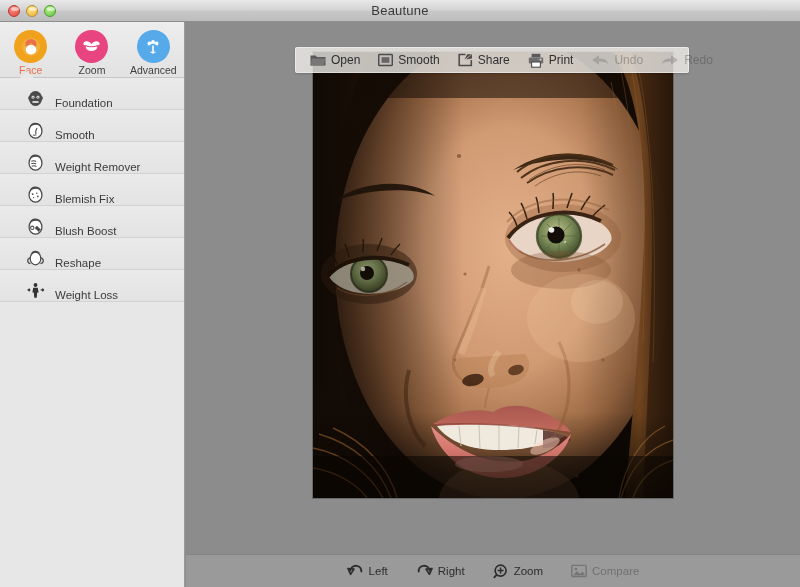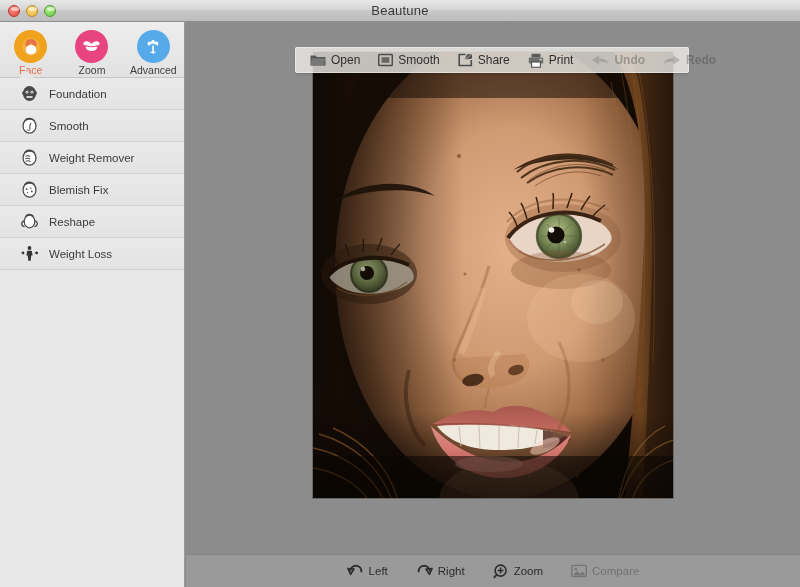--- a/index.html
+++ b/index.html
@@ -53,21 +53,21 @@
   .tab.active .tlabel { color: #e8704a; }
   .notch {
     position: absolute; left: 20px; bottom: -1px;
     width: 0; height: 0;
     border-left: 7px solid transparent; border-right: 7px solid transparent;
     border-bottom: 7px solid #e7e7e7;
   }
 
   .toollist { list-style: none; }
   .toolitem {
-    display: flex; align-items: center; height: 32px; padding-left: 18px;
+    display: flex; align-items: flex-end; height: 32px; padding-left: 24px;
     border-bottom: 1px solid #d2d2d2;
     background: linear-gradient(to bottom, #eaeaea, #e3e3e3);
   }
   .toolitem .ticon { width: 22px; height: 22px; margin-right: 9px; flex: 0 0 22px;
                      display: flex; align-items: center; justify-content: center; }
   .toolitem .tname { font-size: 11.5px; color: #3b3b3b; }
 
   
   .canvas {
     position: absolute; left: 186px; top: 22px; width: 614px; height: 565px;
@@ -86,21 +86,21 @@
     position: absolute; left: 109px; top: 25px; width: 394px; height: 26px;
     background: rgba(238,236,232,.80);
     border: 1px solid rgba(255,255,255,.45);
     border-radius: 2px;
     display: flex; align-items: center; padding-left: 14px;
     box-shadow: 0 1px 2px rgba(0,0,0,.18);
   }
   .tbtn { display: flex; align-items: flex-start; margin-right: 18px; cursor: default; }
   .tbtn .bicon { margin-right: 5px; display: flex; align-items: center; }
   .tbtn .blabel { font-size: 12px; color: #2f2f2f; }
-  .tbtn.disabled { opacity: .33; font-weight: bold; }
+  .tbtn.disabled { opacity: .33; }
 
   
   .bottombar {
     position: absolute; left: 186px; bottom: 0; width: 614px; height: 33px;
     background: #9a9a9a;
     border-top: 1px solid #848484;
     display: flex; align-items: center; justify-content: center;
   }
   .bbtn { display: flex; align-items: center; margin: 0 14px; cursor: default; }
   .bbtn .bicon { margin-right: 5px; display: flex; align-items: center; }
@@ -215,20 +215,31 @@
             <path d="M4 6.3c1.4-2.6 9-3.6 12.1-.6-1-3-4-4.1-6.6-4-2.7.1-5.2 1.8-5.5 4.6z" fill="#4a4a4a"></path>
             <circle cx="7" cy="9.6" r="1" fill="#4a4a4a"></circle>
             <circle cx="11.4" cy="8.6" r=".8" fill="#4a4a4a"></circle>
             <circle cx="12.4" cy="12" r=".9" fill="#4a4a4a"></circle>
             <circle cx="8" cy="13.2" r=".7" fill="#4a4a4a"></circle>
           </svg>
         </span>
         <span class="tname">Blemish Fix</span>
       </li>
 
+      <li class="toolitem">
+        <span class="ticon">
+          <svg width="19" height="19" viewBox="0 0 20 20">
+            <ellipse cx="10" cy="10.4" rx="6.8" ry="7.6" fill="#fff" stroke="#4a4a4a" stroke-width="1.3"></ellipse>
+            <path d="M4 6.3c1.4-2.6 9-3.6 12.1-.6-1-3-4-4.1-6.6-4-2.7.1-5.2 1.8-5.5 4.6z" fill="#4a4a4a"></path>
+            <path d="M11.5 9.2l4.6 4.6-1.8.5-.5 1.8-4.6-4.6z" fill="#4a4a4a"></path>
+            <circle cx="6.6" cy="11.4" r="1.8" fill="none" stroke="#4a4a4a" stroke-width="1.1"></circle>
+          </svg>
+        </span>
+        <span class="tname">Blush Boost</span>
+      </li>
 
       <li class="toolitem">
         <span class="ticon">
           <svg width="19" height="19" viewBox="0 0 20 20">
             <ellipse cx="10" cy="10" rx="5.6" ry="6.6" fill="#fff" stroke="#4a4a4a" stroke-width="1.3"></ellipse>
             <path d="M4.8 6c1.2-2.4 8-3.2 10.5-.5-.9-2.8-3.5-3.8-5.8-3.7C7.2 1.9 5 3.5 4.8 6z" fill="#4a4a4a"></path>
             <path d="M4.4 9.4c-1.6.4-2.6 1.6-2.6 3 0 1.6 1.4 2.8 3 3" stroke="#4a4a4a" stroke-width="1.3" fill="none"></path>
             <path d="M15.6 9.4c1.6.4 2.6 1.6 2.6 3 0 1.6-1.4 2.8-3 3" stroke="#4a4a4a" stroke-width="1.3" fill="none"></path>
           </svg>
         </span>

